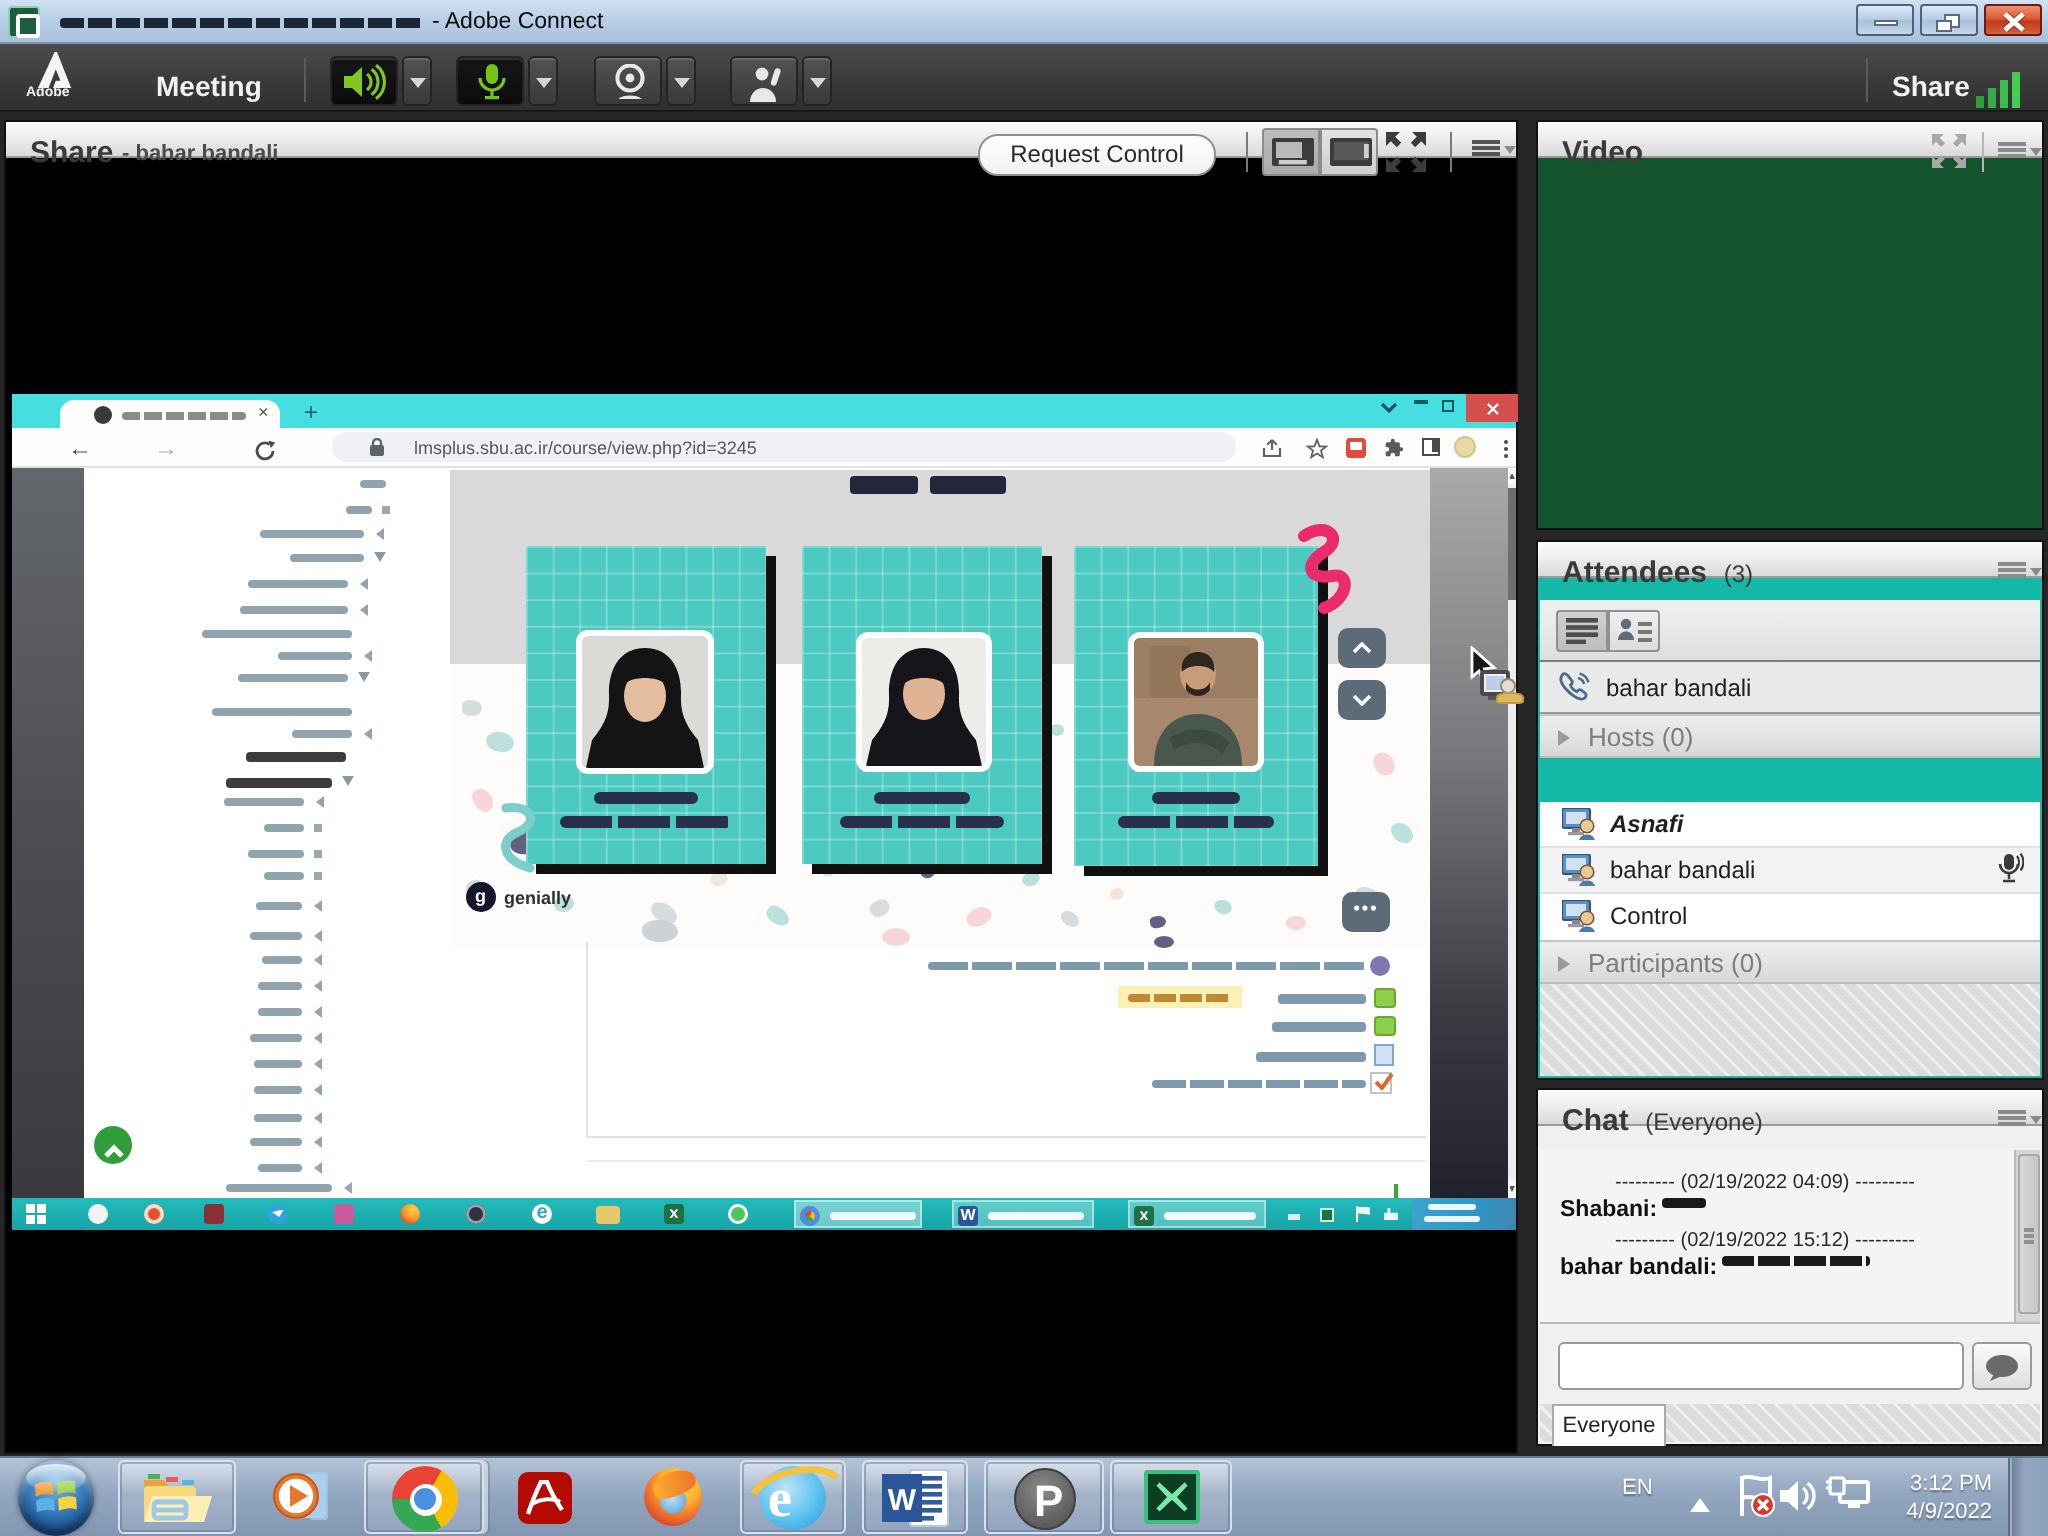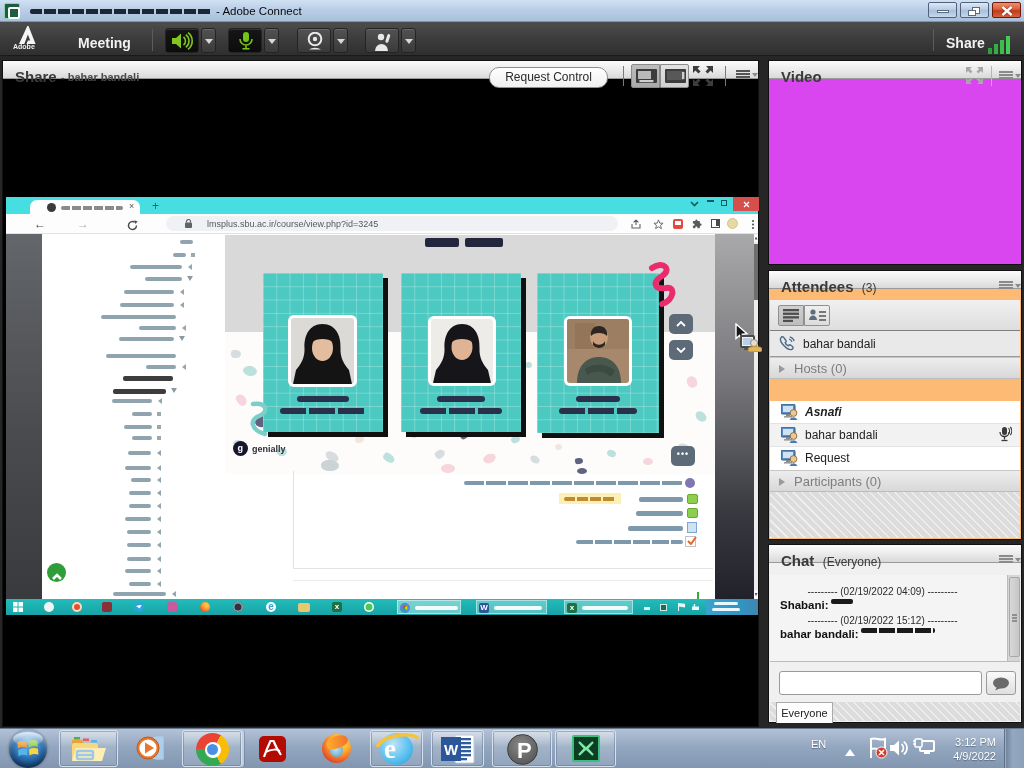--- a/index.html
+++ b/index.html
@@ -12,39 +12,39 @@
 #wbtns{position:absolute;right:3px;top:2px;display:flex;gap:3px;}
 .wb{width:29px;height:16px;border-radius:2px;border:1px solid #50617c;background:linear-gradient(#dde9f6,#b9cde4 45%,#a9c0da 55%,#c6d8ec);position:relative;}
 .wb.close{background:linear-gradient(#eb9071,#dd5c33 45%,#c23a1a 55%,#d26140);border-color:#6e1b0c;}
 
 #menubar{position:absolute;left:0;top:22px;width:1024px;height:34px;background:linear-gradient(#4d4d4d,#3b3b3b 55%,#2f2f2f);border-bottom:1px solid #1a1a1a;}
 .mbtn{position:absolute;top:6px;height:25px;border:1px solid #242424;border-radius:3px;background:linear-gradient(#525252,#3a3a3a);box-shadow:inset 0 1px 0 rgba(255,255,255,.12);}
 .mbtn.dark{background:linear-gradient(#161616,#0c0c0c);}
 .dd{width:15px;}
 .dd:after{content:"";position:absolute;left:3px;top:10px;border:4px solid transparent;border-top:5px solid #d8d8d8;}
 
-.pod{position:absolute;background:#d946ef;border:1px solid #111;}
+.pod{position:absolute;background:#14532d;border:1px solid #111;}
 .podhead{position:absolute;left:0;top:0;right:0;height:18px;background:linear-gradient(#fbfbfb,#ececec 50%,#d9d9d9);border-bottom:1px solid #9a9a9a;}
 .podtitle{position:absolute;left:12px;top:7px;font-size:15px;font-weight:bold;color:#3a3a3a;}
 .ham{position:absolute;width:14px;height:10px;}
 .ham i{display:block;height:2px;background:#8a8a8a;margin-bottom:1px;}
 .ham:after{content:"";position:absolute;right:-8px;top:3px;border:3px solid transparent;border-top:4px solid #8a8a8a;}
 .fsarrows{position:absolute;width:20px;height:18px;color:#a0a0a0;font-weight:bold;}
 
 #sharepod{left:2px;top:60px;width:757px;height:667px;background:#000;}
 #sharehead .podtitle{font-size:15px;}
 #sharename{position:absolute;left:58px;top:10px;font-size:11px;font-weight:bold;color:#4a4a4a;}
 #reqctl{position:absolute;left:486px;top:6px;width:119px;height:21px;background:linear-gradient(#fff,#f0f0f0);border:1px solid #8f8f8f;border-radius:10px;font-size:12px;color:#2a2a2a;text-align:center;line-height:19px;}
 
 #screen{position:absolute;left:3px;top:136px;width:752px;height:418px;background:#fff;}
 
 #videopod{left:768px;top:60px;width:254px;height:205px;}
 #videobody{position:absolute;left:1px;top:29px;right:1px;bottom:1px;background:#8e8e8e;background-image:repeating-linear-gradient(45deg,rgba(255,255,255,.17) 0 1.5px,transparent 1.5px 5px);}
 #webcambtn{position:absolute;left:56px;top:74px;width:138px;height:27px;background:linear-gradient(#4d4d4d,#262626 50%,#151515);border:1px solid #0a0a0a;border-radius:4px;color:#fff;font-size:12.5px;font-weight:bold;text-align:center;line-height:25px;letter-spacing:.4px;box-shadow:0 1px 2px rgba(0,0,0,.4);}
-#attpod{left:768px;top:270px;width:254px;height:270px;background:#fdba74;padding-left:44px;}
+#attpod{left:768px;top:270px;width:254px;height:270px;background:#14b8a6;padding-left:44px;}
 #chatpod{left:768px;top:544px;width:254px;height:179px;background:#f0f0f0;}
 .hatchlight{background:#dcdcdc;background-image:repeating-linear-gradient(45deg,rgba(255,255,255,.5) 0 1.5px,transparent 1.5px 6px);}
 .grayrow{background:linear-gradient(#ededed,#d8d8d8);border-top:1px solid #c6c6c6;border-bottom:1px solid #bdbdbd;}
 .tri-r{width:0;height:0;border:4px solid transparent;border-left:6px solid #9a9a9a;display:inline-block;}
 .tri-d{width:0;height:0;border:5px solid transparent;border-top:6px solid #3a3a3a;display:inline-block;}
 
 #taskbar{position:absolute;left:0;top:728px;width:1024px;height:40px;background:linear-gradient(#b4c2d6,#93a7c0 45%,#8296b1);border-top:1px solid #65788f;}
 .tbtn{position:absolute;top:1px;height:37px;border:1px solid #d6e1ee;border-radius:3px;background:linear-gradient(rgba(255,255,255,.5),rgba(255,255,255,.15) 45%,rgba(190,205,225,.25));box-shadow:inset 0 0 0 1px rgba(90,110,140,.45);}
 
 .card{position:absolute;background:#4cc9c1;background-image:linear-gradient(rgba(255,255,255,.26) 1px,transparent 1px),linear-gradient(90deg,rgba(255,255,255,.26) 1px,transparent 1px);background-size:13.3px 13.3px;box-shadow:5px 5px 0 #101010;}
@@ -557,21 +557,21 @@
   </div>
   <div style="position:absolute;left:1px;top:176px;right:1px;height:23px;background:#fff;">
     <svg class="pers" width="18" height="16" style="position:absolute;left:11px;top:3px;" viewBox="0 0 18 16">
         <rect x="0" y="0" width="14" height="10" rx="1.5" fill="#5b8ec4" stroke="#2d567e" stroke-width="1"></rect>
         <rect x="2" y="2" width="10" height="6" fill="#cfe2f3"></rect>
         <rect x="5" y="10" width="4" height="2" fill="#888"></rect>
         <rect x="3" y="12" width="8" height="1.6" fill="#999"></rect>
         <circle cx="12.5" cy="9" r="3.4" fill="#e8c99a" stroke="#7d5a2a" stroke-width=".8"></circle>
         <path d="M8.5 16 a4.3 4.3 0 0 1 8 0Z" fill="#4a7ab0"></path>
       </svg>
-    <div style="position:absolute;left:35px;top:4px;font-size:12px;color:#1e1e1e;">Request</div>
+    <div style="position:absolute;left:35px;top:4px;font-size:12px;color:#1e1e1e;">Control</div>
   </div>
   <div class="grayrow" style="position:absolute;left:1px;top:199px;right:1px;height:22px;">
     <span class="tri-r" style="position:absolute;left:9px;top:7px;"></span>
     <div style="position:absolute;left:24px;top:3px;font-size:13px;color:#7d7d7d;">Participants (0)</div>
   </div>
   <div class="hatchlight" style="position:absolute;left:1px;top:221px;right:1px;bottom:1px;"></div>
 </div>
 
 <div class="pod" id="chatpod">
   <div class="podhead">

